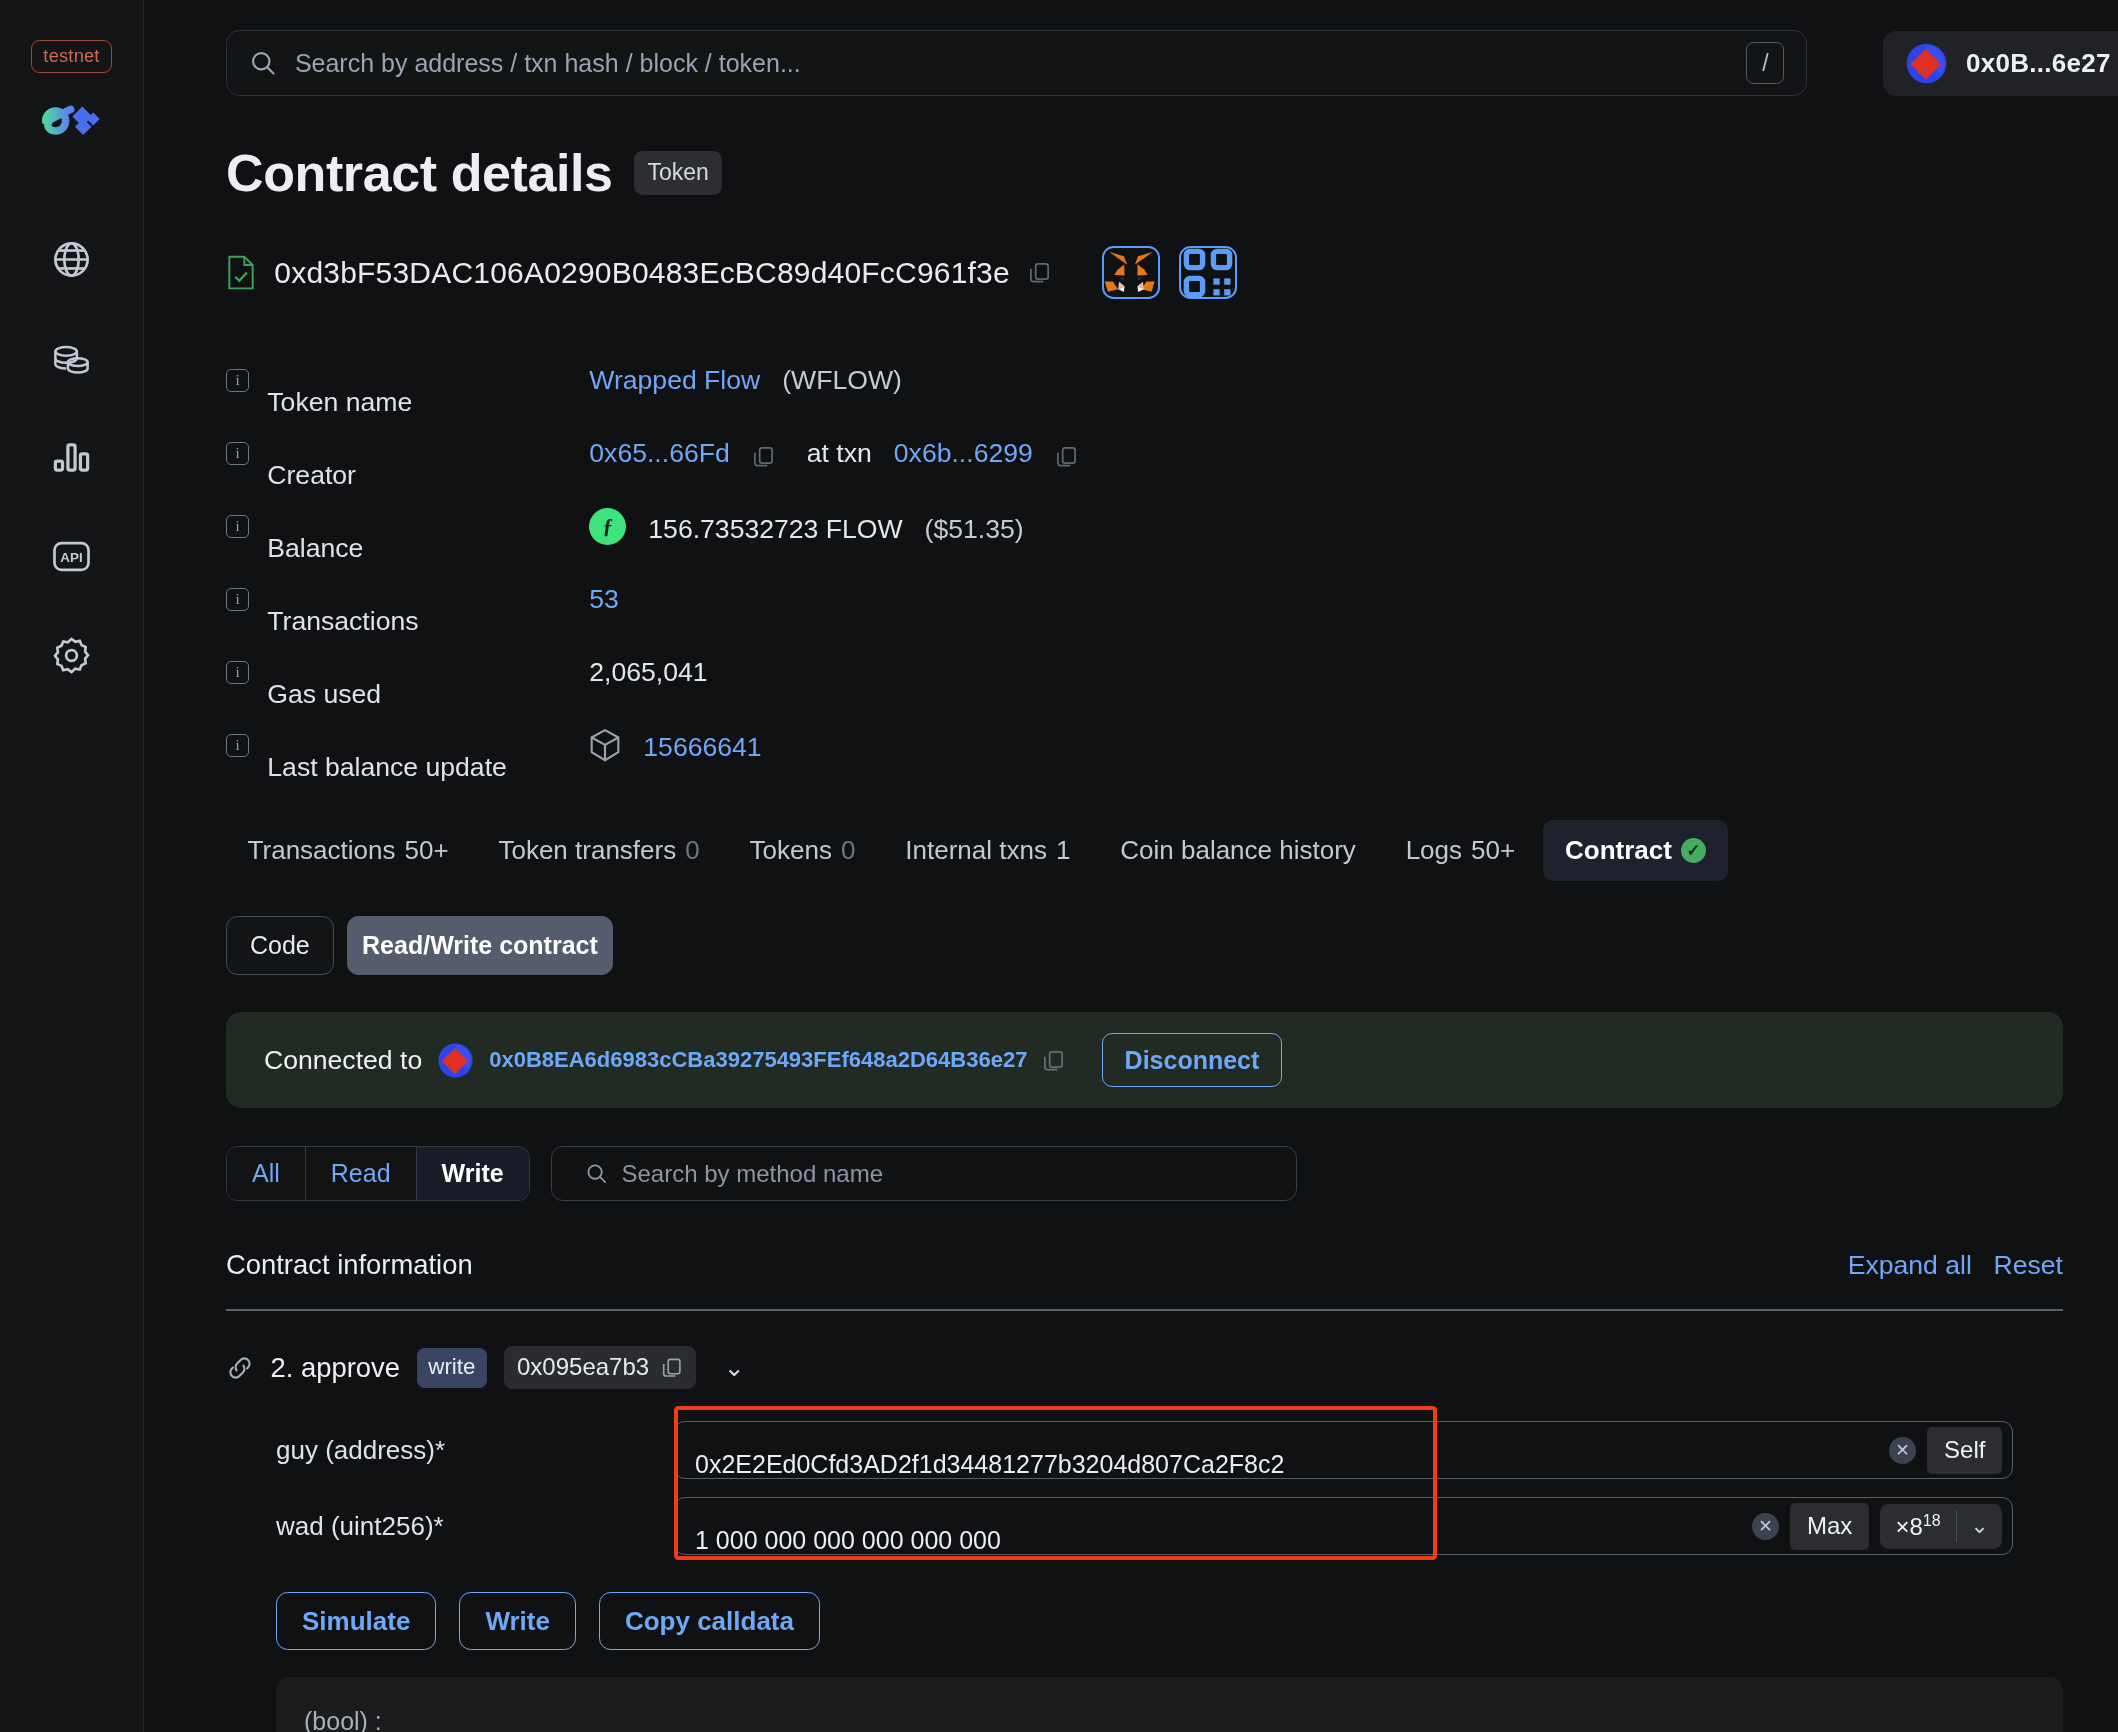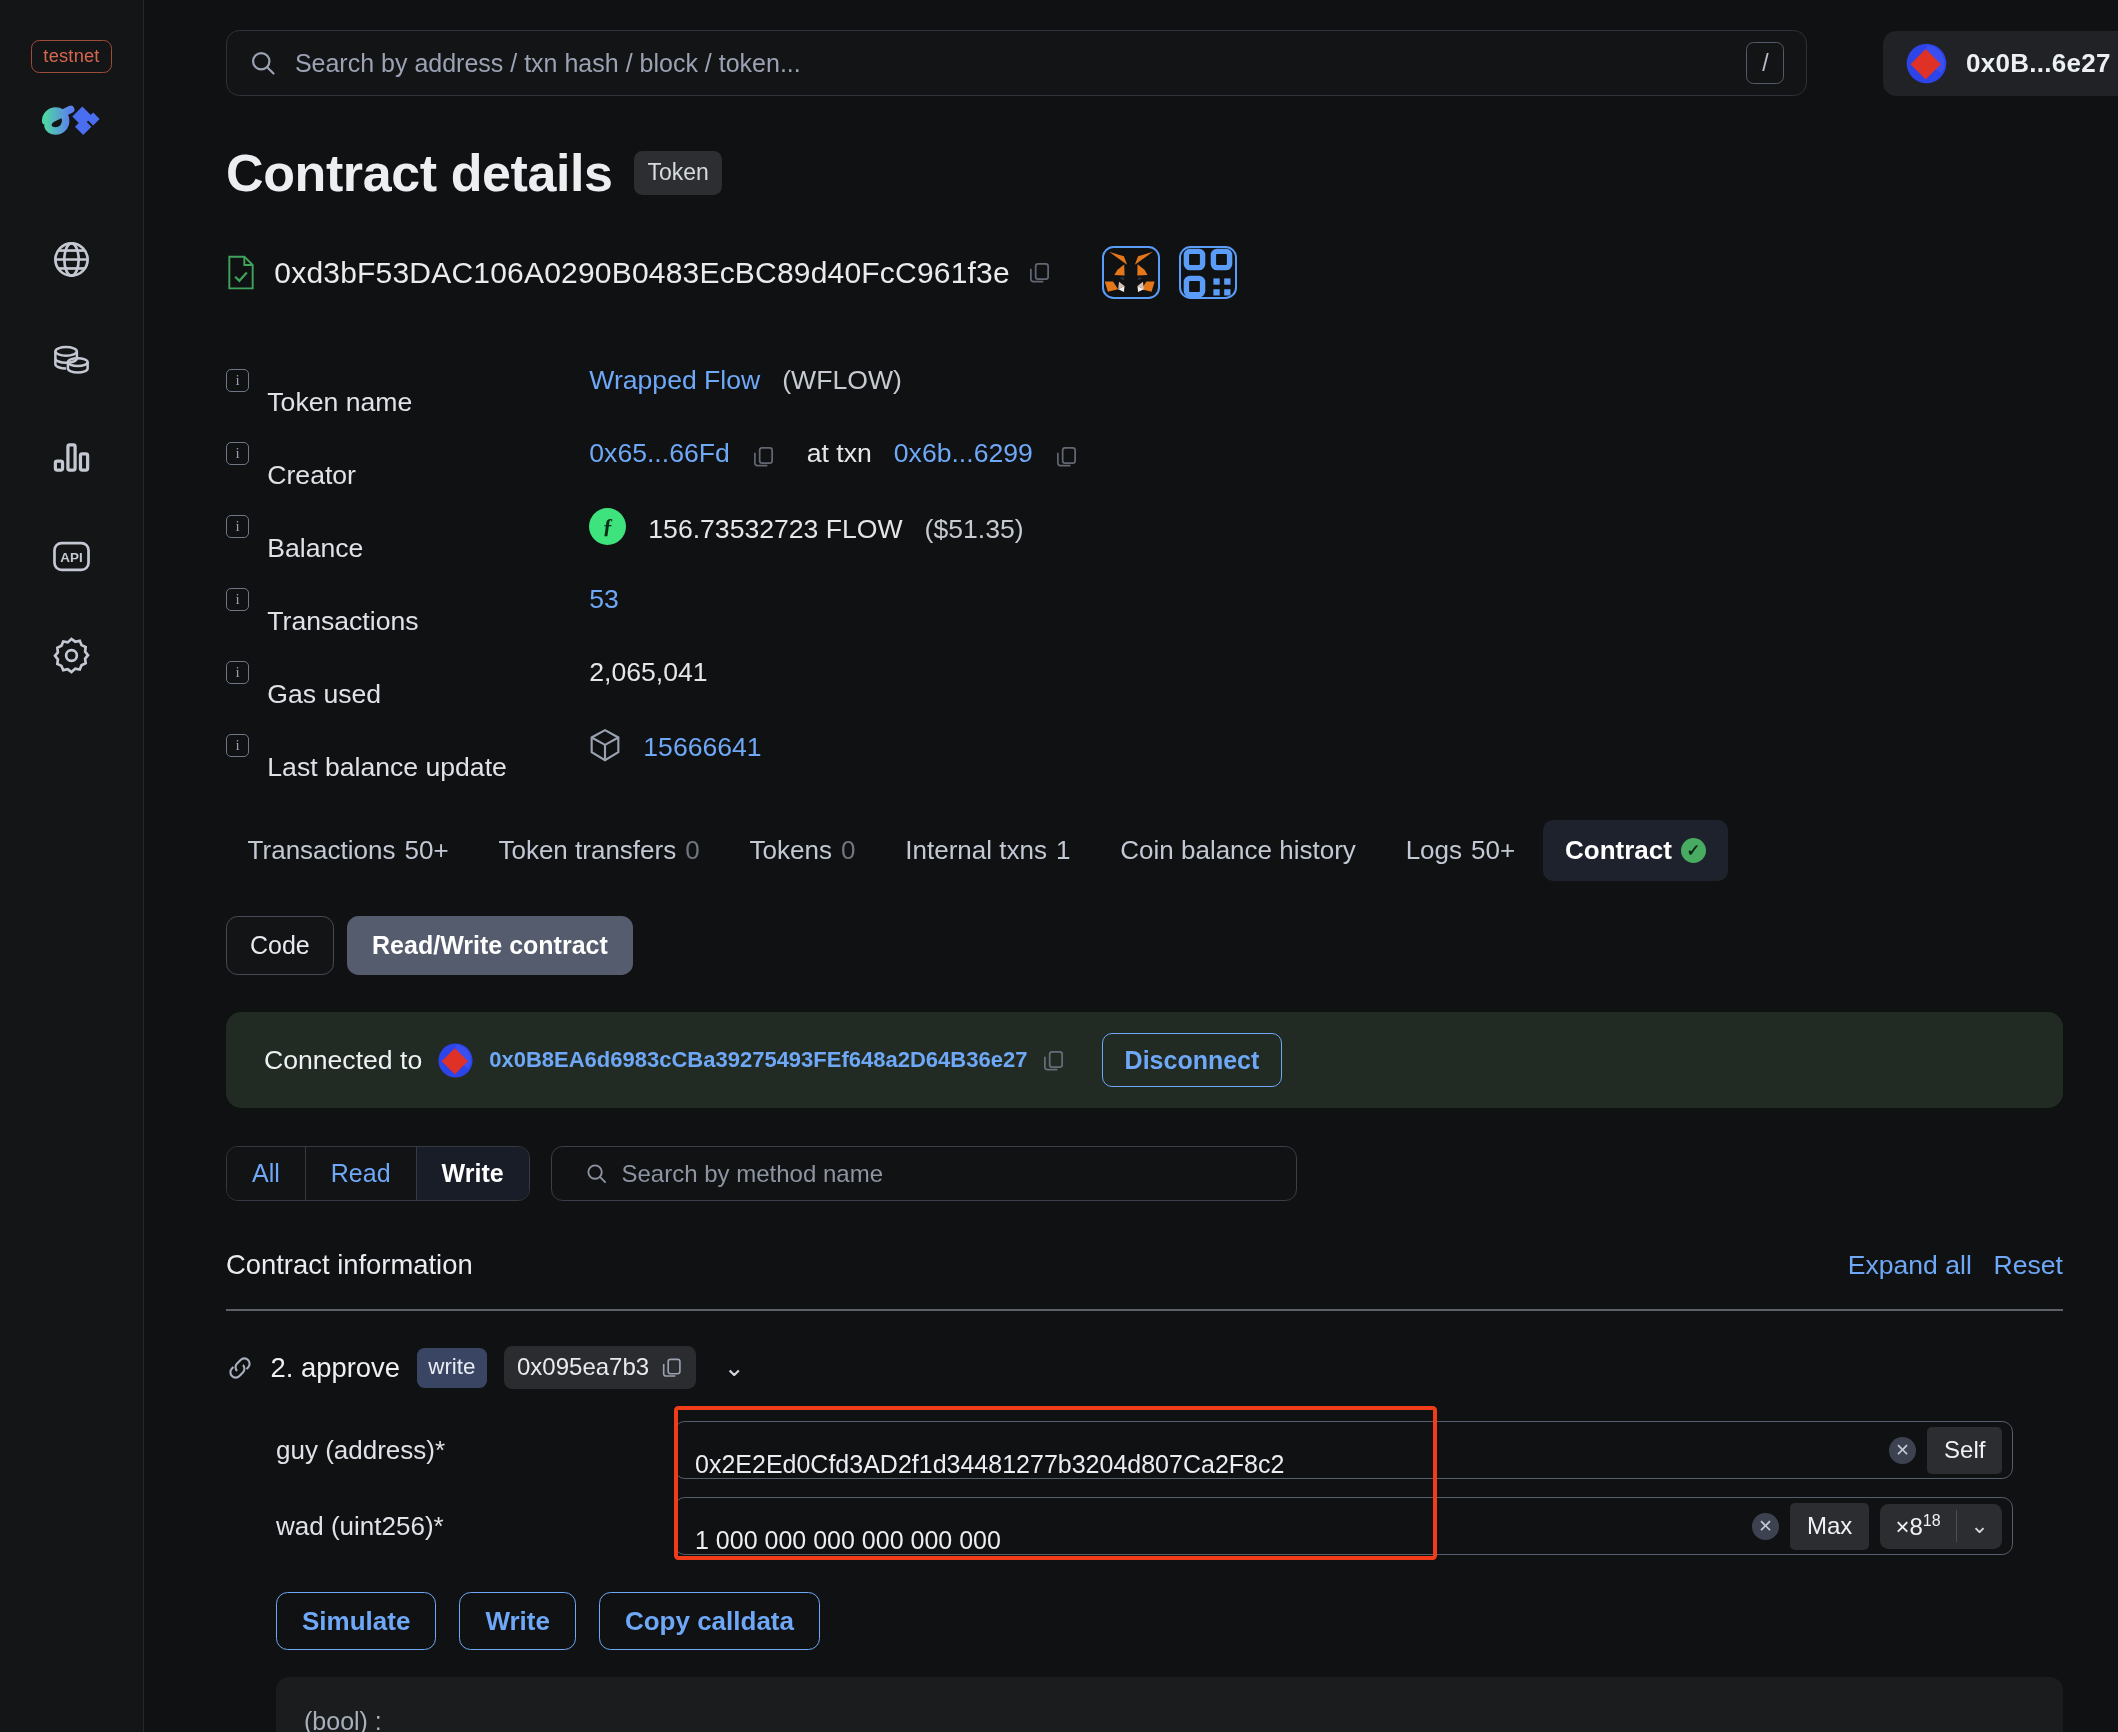--- a/index.html
+++ b/index.html
@@ -118,21 +118,21 @@
   }
 
   
   .subtabs { display: flex; gap: 13.3px; margin-top: 35px; }
   .btn-outline {
     border: 1.7px solid #474c58; border-radius: 11.6px; background: #131415;
     color: #e6e9ee; font-size: 25px; padding: 13.3px 23px; cursor: pointer;
   }
   .btn-solid {
     background: #555c6e; border: 0; border-radius: 11.6px; color: #ffffff;
-    font-size: 25px; font-weight: bold; padding: 15px 25px; cursor: pointer;
+    font-size: 25px; font-weight: bold; padding: 15px 15px; cursor: pointer;
   }
 
   
   .connected {
     margin-top: 37px; background: #212a23; border-radius: 15px;
     height: 96px; display: flex; align-items: center; padding: 0 38px; gap: 15px;
     width: 1837px;
   }
   .connected .txt { font-size: 26.6px; color: #eef1f4; }
   .connected .addr { font-size: 22px; color: #6ea8f7; font-weight: bold; }

